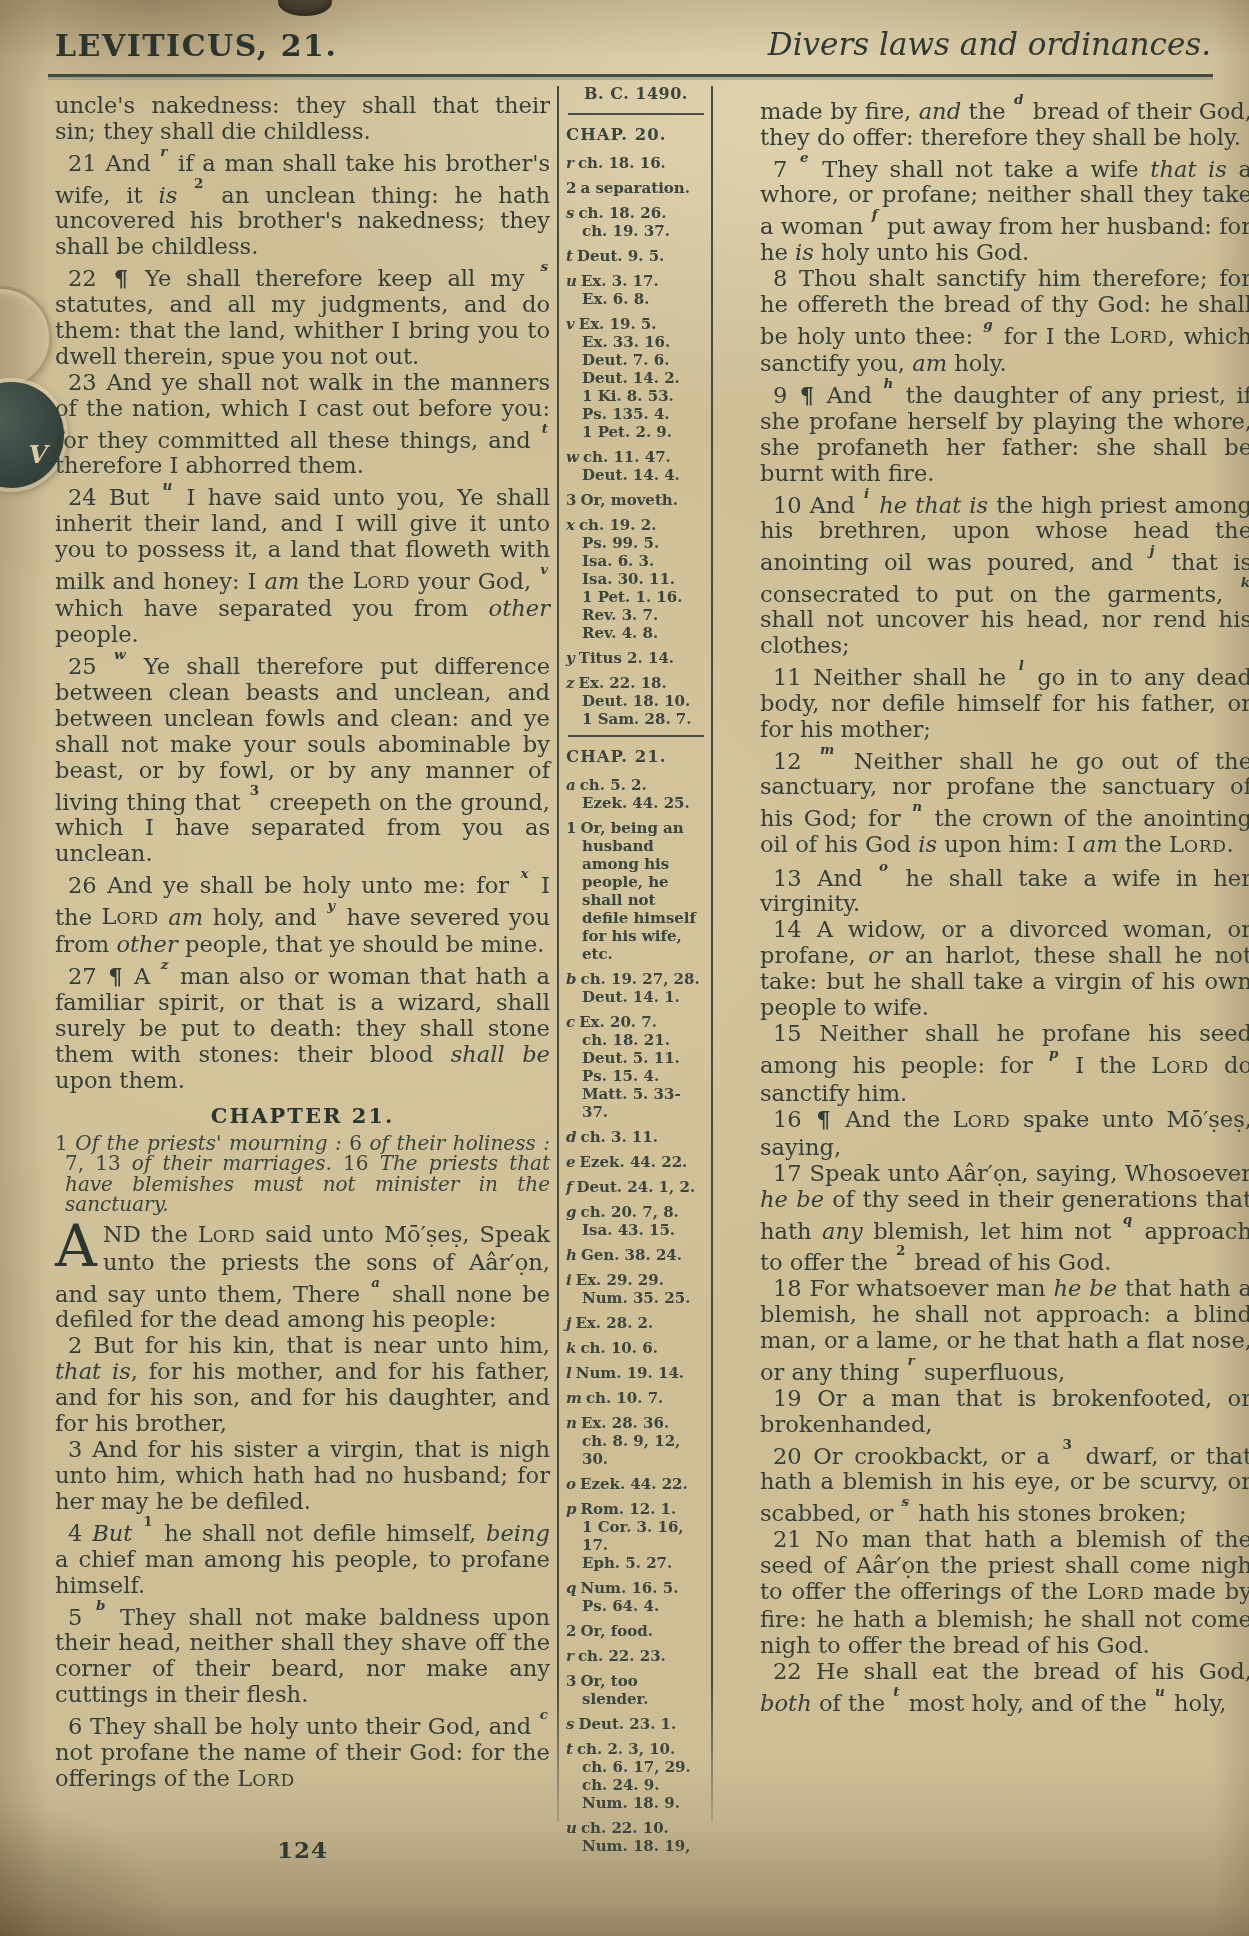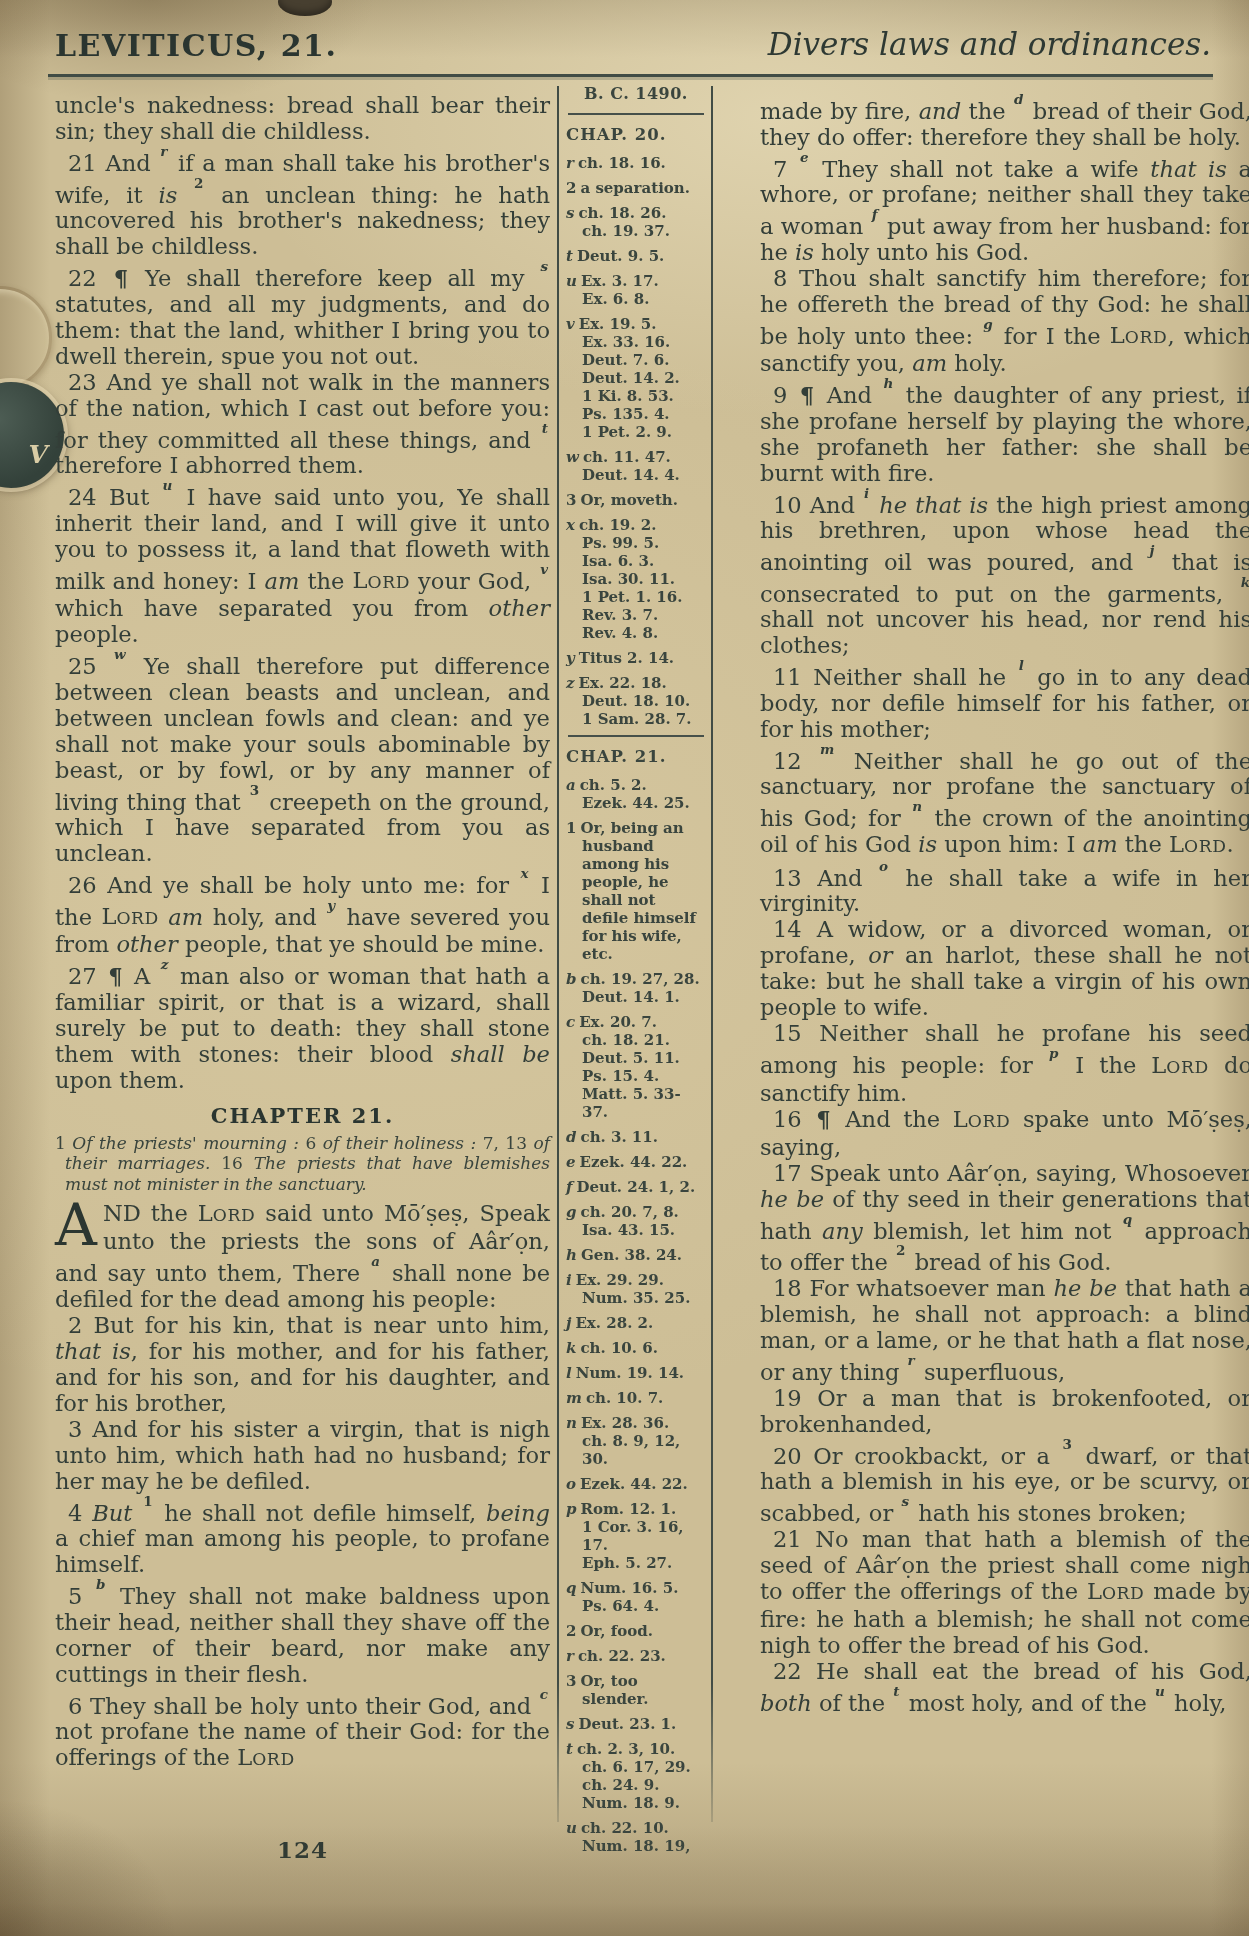--- a/index.html
+++ b/index.html
@@ -40,21 +40,21 @@
   .verse.cont{text-indent:0;}
   .verse.v1{text-indent:0;}
   em{font-style:italic;}
   .pi{font-weight:600;padding:0 2px;}
   .vref{font-size:13.5px;position:relative;top:-6px;margin:0 2px 0 1px;font-weight:600;}
   .vref.it{font-style:italic;}
   .sc .scs{font-size:0.76em;letter-spacing:0.6px;}
   .up{font-style:normal;}
   .dropcap{float:left;font-size:58px;line-height:44px;padding:3px 6px 0 0;color:#2b3631;}
   .chap-title{margin:10px 0 4px;text-align:center;font-size:21px;font-weight:bold;letter-spacing:2px;color:#2a3530;}
-  .summary{margin:0 0 6px;font-size:17px;line-height:20.5px;font-style:italic;text-align:justify;padding-left:10px;text-indent:-10px;color:#39443d;}
+  .summary{margin:0 0 6px;font-size:20px;line-height:20.5px;font-style:italic;text-align:justify;padding-left:10px;text-indent:-10px;color:#39443d;}
   
   .center-col{position:absolute;left:566px;top:76px;width:140px;color:#3a453e;}
   .bc{text-align:center;font-weight:bold;font-size:16px;padding:8px 0 10px;letter-spacing:0.5px;}
   .bc-rule,.mid-rule{height:2px;background:#46504a;margin:0 2px 10px;}
   .mid-rule{margin-top:4px;}
   .chap-head{text-align:left;font-weight:bold;font-size:16.5px;letter-spacing:1px;margin:2px 0 10px;}
   .ref-entry{font-size:15px;font-weight:bold;line-height:18px;padding-left:16px;text-indent:-16px;margin-bottom:7px;}
   .rm{font-style:italic;margin-right:4px;}
   .rm.num{font-style:normal;}
   
@@ -80,21 +80,21 @@
 
   <div class="h-left">LEVITICUS, 21.</div>
   <div class="h-right">Divers laws and ordinances.</div>
   <div class="header-rule"></div>
 
   <div class="col-rule rule-l"></div>
   <div class="col-rule rule-r"></div>
 
   <div class="textcol left-col">
     <div id="lc-top">
-        <p class="verse cont">uncle's nakedness: bread shall bear their sin; they shall die childless.</p>
+        <p class="verse cont">uncle's nakedness: they shall that their sin; they shall die childless.</p>
         <p class="verse">21 And <sup class="vref it">r</sup> if a man shall take his brother's wife, it <em>is</em> <sup class="vref">2</sup> an unclean thing: he hath uncovered his brother's nakedness; they shall be childless.</p>
         <p class="verse">22 <span class="pi">¶</span> Ye shall therefore keep all my <sup class="vref it">s</sup> statutes, and all my judgments, and do them: that the land, whither I bring you to dwell therein, spue you not out.</p>
         <p class="verse">23 And ye shall not walk in the manners of the nation, which I cast out before you: for they committed all these things, and <sup class="vref it">t</sup> therefore I abhorred them.</p>
         <p class="verse">24 But <sup class="vref it">u</sup> I have said unto you, Ye shall inherit their land, and I will give it unto you to possess it, a land that floweth with milk and honey: I <em>am</em> the <span class="sc">L<span class="scs">ORD</span></span> your God, <sup class="vref it">v</sup> which have separated you from <em>other</em> people.</p>
         <p class="verse">25 <sup class="vref it">w</sup> Ye shall therefore put difference between clean beasts and unclean, and between unclean fowls and clean: and ye shall not make your souls abominable by beast, or by fowl, or by any manner of living thing that <sup class="vref">3</sup> creepeth on the ground, which I have separated from you as unclean.</p>
         <p class="verse">26 And ye shall be holy unto me: for <sup class="vref it">x</sup> I the <span class="sc">L<span class="scs">ORD</span></span> <em>am</em> holy, and <sup class="vref it">y</sup> have severed you from <em>other</em> people, that ye should be mine.</p>
         <p class="verse">27 <span class="pi">¶</span> A <sup class="vref it">z</sup> man also or woman that hath a familiar spirit, or that is a wizard, shall surely be put to death: they shall stone them with stones: their blood <em>shall be</em> upon them.</p>
       </div>
     <h2 class="chap-title">CHAPTER 21.</h2>
     <p class="summary" id="lc-summary"><span class="up">1</span> <em>Of the priests' mourning : </em><span class="up">6</span> <em>of their holiness : </em><span class="up">7, 13</span> <em>of their marriages. </em><span class="up">16</span> <em>The priests that have blemishes must not minister in the sanctuary.</em></p>

